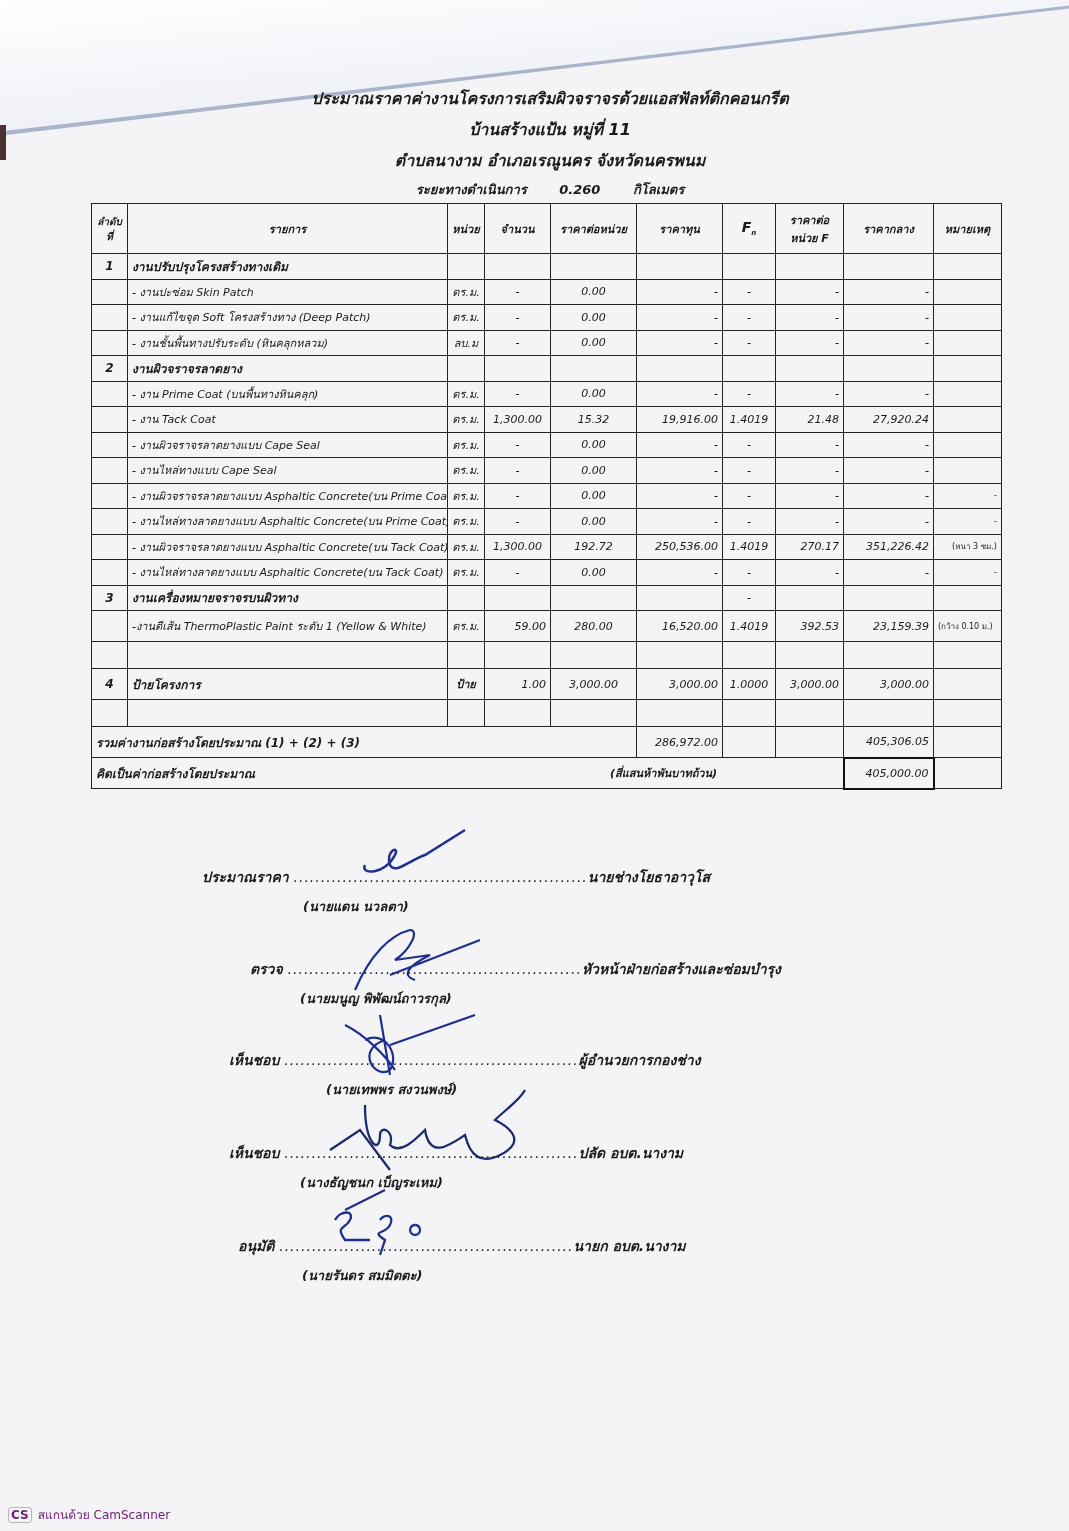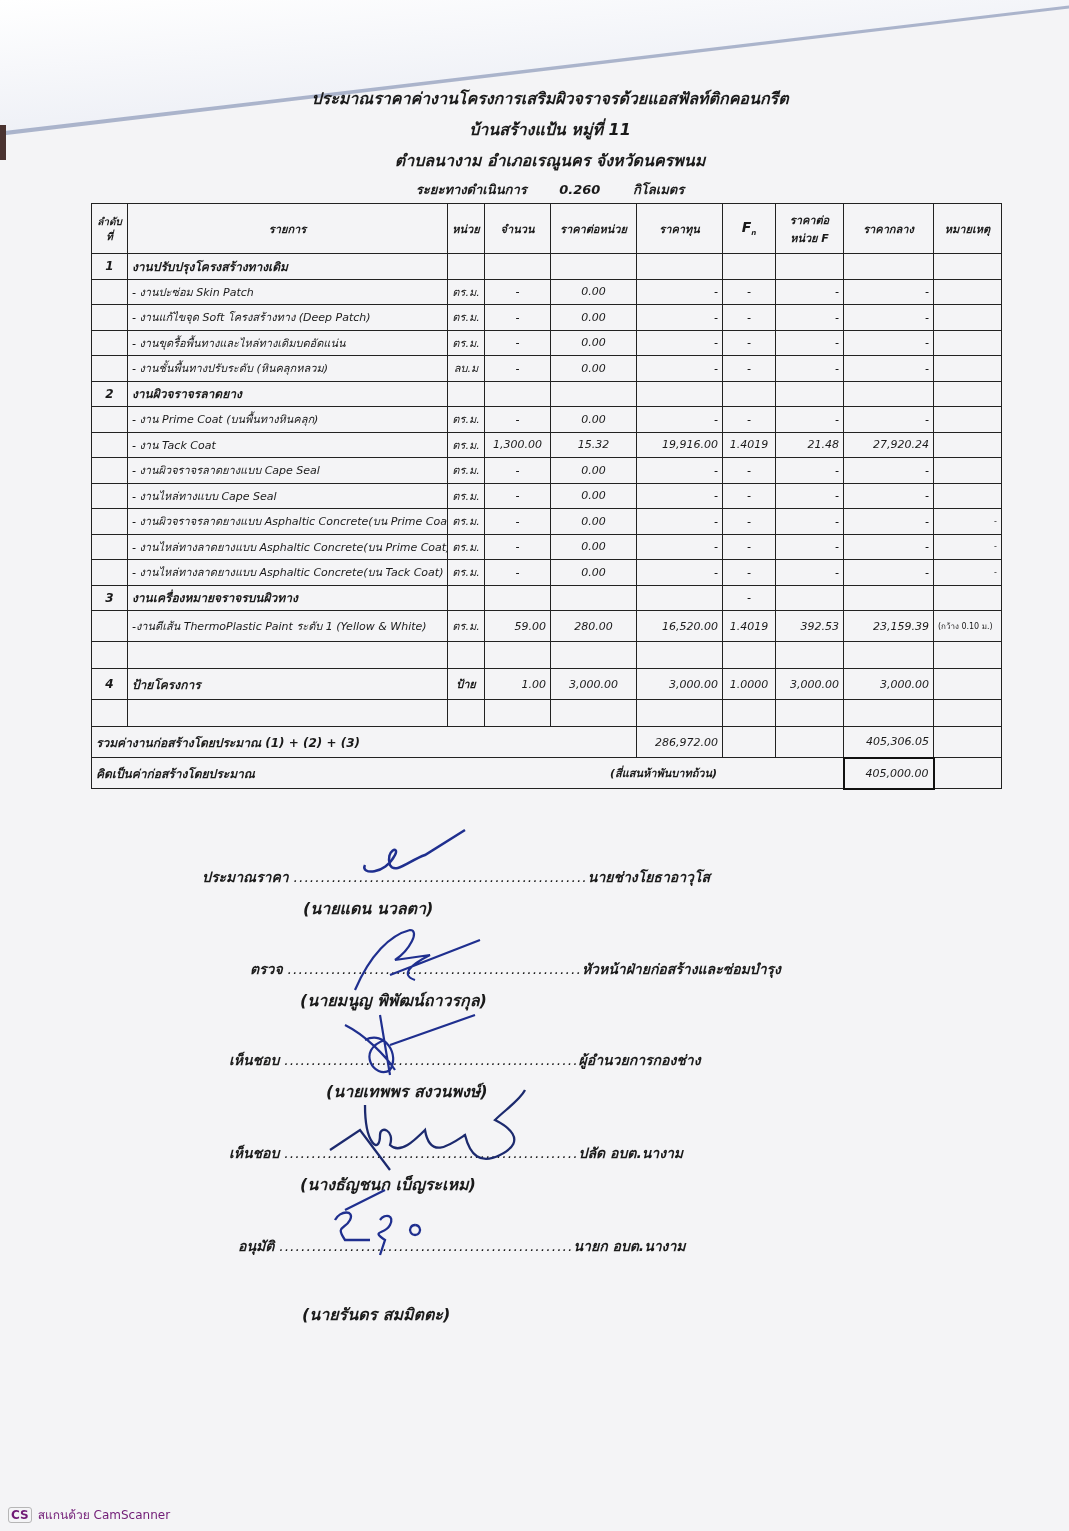--- a/index.html
+++ b/index.html
@@ -36,21 +36,21 @@
     .c { text-align: center; }
     .r { text-align: right; }
     .b { font-weight: bold; text-align: center; }
     .sec { font-weight: bold; font-size: 12px; }
     .note { font-size: 8px; font-style: normal; }
     tr.tall td { height: 31px; }
     tr.blank td { height: 27px; }
 
     .sig { position: absolute; font-style: italic; font-weight: bold; font-size: 14px; white-space: nowrap; }
     .dots { letter-spacing: 1px; font-weight: normal; }
-    .signame { position: absolute; font-style: italic; font-weight: bold; font-size: 16px; }
+    .signame { position: absolute; font-style: italic; font-weight: bold; font-size: 13px; }
     svg.scrib { position: absolute; overflow: visible; }
 
     .cs { position: absolute; left: 8px; top: 1505px; display: flex; align-items: center; gap: 6px; color: #701a75; font-size: 12px; }
     .cs-logo { border: 1.5px solid #b6b6b6; border-radius: 3px; padding: 0 2px; font-weight: bold; font-size: 12px; }
   </style>
 </head>
 <body>
 
 <div class="page">
   <div class="fold"></div>
@@ -126,32 +126,20 @@
           <td class="c">-</td>
           <td class="c">0.00</td>
           <td class="r">-</td>
           <td class="c">-</td>
           <td class="r">-</td>
           <td class="r">-</td>
           <td class="r note"></td>
         </tr>
       <tr>
           <td class="c"></td>
-          <td>- งานขุดรื้อพื้นทางและไหล่ทางเดิมบดอัดแน่น</td>
-          <td class="c">ตร.ม.</td>
-          <td class="c">-</td>
-          <td class="c">0.00</td>
-          <td class="r">-</td>
-          <td class="c">-</td>
-          <td class="r">-</td>
-          <td class="r">-</td>
-          <td class="r note"></td>
-        </tr>
-      <tr>
-          <td class="c"></td>
           <td>- งานชั้นพื้นทางปรับระดับ (หินคลุกหลวม)</td>
           <td class="c">ลบ.ม</td>
           <td class="c">-</td>
           <td class="c">0.00</td>
           <td class="r">-</td>
           <td class="c">-</td>
           <td class="r">-</td>
           <td class="r">-</td>
           <td class="r note"></td>
         </tr>
@@ -231,20 +219,32 @@
           <td class="c"></td>
           <td>- งานไหล่ทางลาดยางแบบ Asphaltic Concrete(บน Prime Coat)</td>
           <td class="c">ตร.ม.</td>
           <td class="c">-</td>
           <td class="c">0.00</td>
           <td class="r">-</td>
           <td class="c">-</td>
           <td class="r">-</td>
           <td class="r">-</td>
           <td class="r note">-</td>
+        </tr>
+      <tr>
+          <td class="c"></td>
+          <td>- งานผิวจราจรลาดยางแบบ Asphaltic Concrete(บน Tack Coat)</td>
+          <td class="c">ตร.ม.</td>
+          <td class="c">1,300.00</td>
+          <td class="c">192.72</td>
+          <td class="r">250,536.00</td>
+          <td class="c">1.4019</td>
+          <td class="r">270.17</td>
+          <td class="r">351,226.42</td>
+          <td class="r note">(หนา 3 ซม.)</td>
         </tr>
       <tr>
           <td class="c"></td>
           <td>- งานไหล่ทางลาดยางแบบ Asphaltic Concrete(บน Tack Coat)</td>
           <td class="c">ตร.ม.</td>
           <td class="c">-</td>
           <td class="c">0.00</td>
           <td class="r">-</td>
           <td class="c">-</td>
           <td class="r">-</td>
@@ -362,21 +362,21 @@
   </div>
   <div class="signame" style="left:300px; top:1172px;">(นางธัญชนก เบ็ญระเหม)</div>
   <svg class="scrib" style="left:320px; top:1085px;" width="220" height="90">
     <path d="M10 65 L 40 45 L 70 85 M 45 20 C 45 60, 60 70, 60 50 C 60 40, 75 45, 70 60 C 80 70, 95 55, 105 45 C 110 75, 130 60, 145 50 C 150 70, 160 80, 180 70 C 210 55, 185 40, 175 35 C 185 25, 200 15, 205 5" fill="none" stroke="#1c2a6e" stroke-width="2.3"></path>
   </svg>
 
   <div class="sig" style="left:238px; top:1235px;">
     <span>อนุมัติ</span>
     <span class="dots">......................................................</span><span>นายก อบต.นางาม</span>
   </div>
-  <div class="signame" style="left:302px; top:1302px;">(นายรันดร สมมิตตะ)</div>
+  <div class="signame" style="left:302px; top:1265px;">(นายรันดร สมมิตตะ)</div>
   <svg class="scrib" style="left:330px; top:1185px;" width="110" height="70">
     <path d="M5 35 C 10 25, 25 25, 20 35 C 15 45, 5 40, 15 55 L 40 55 M 50 35 C 55 28, 65 30, 60 40 C 55 50, 40 45, 55 55 L 50 70 M 15 25 L 55 5 M 85 40 a5 5 0 1 0 0.1 0" fill="none" stroke="#1f2f8f" stroke-width="2.3"></path>
   </svg>
 
   <div class="cs">
     <span class="cs-logo">CS</span>
     <span>สแกนด้วย CamScanner</span>
   </div>
 </div>
 

